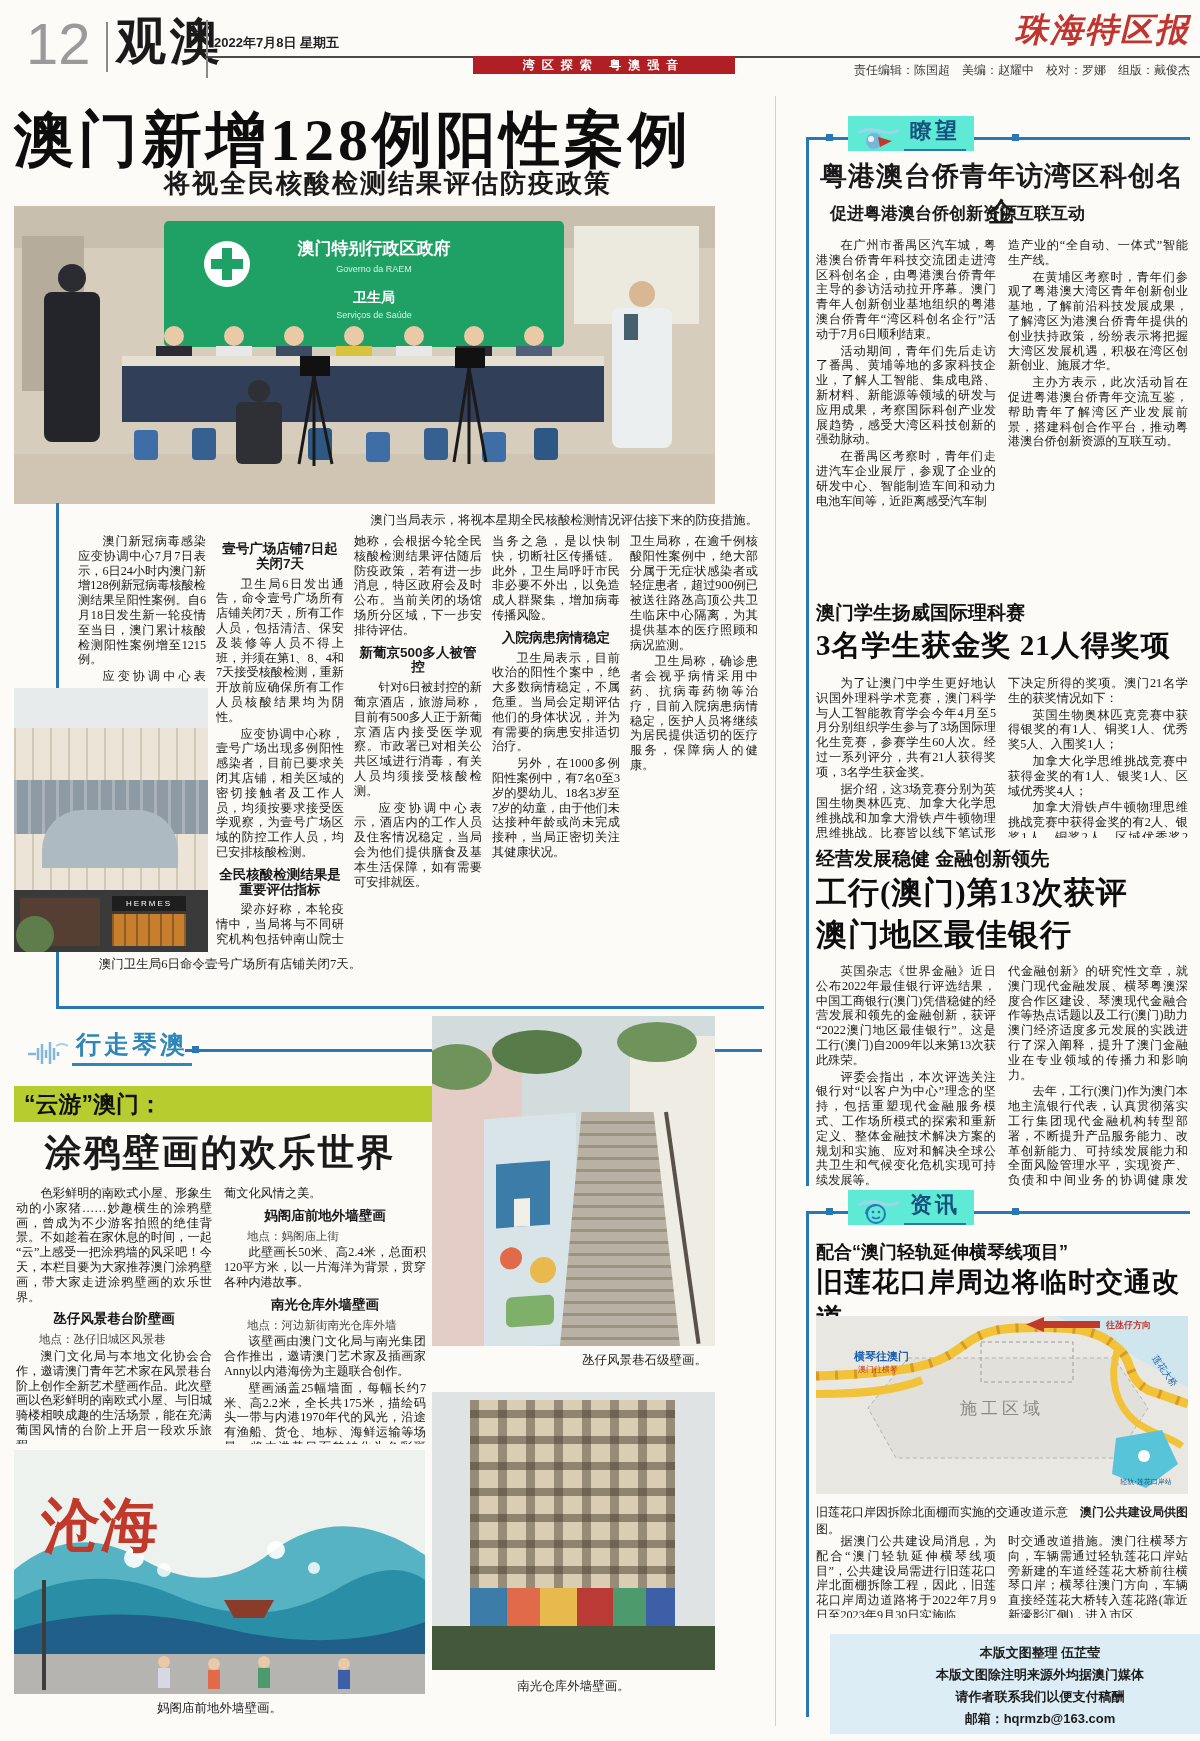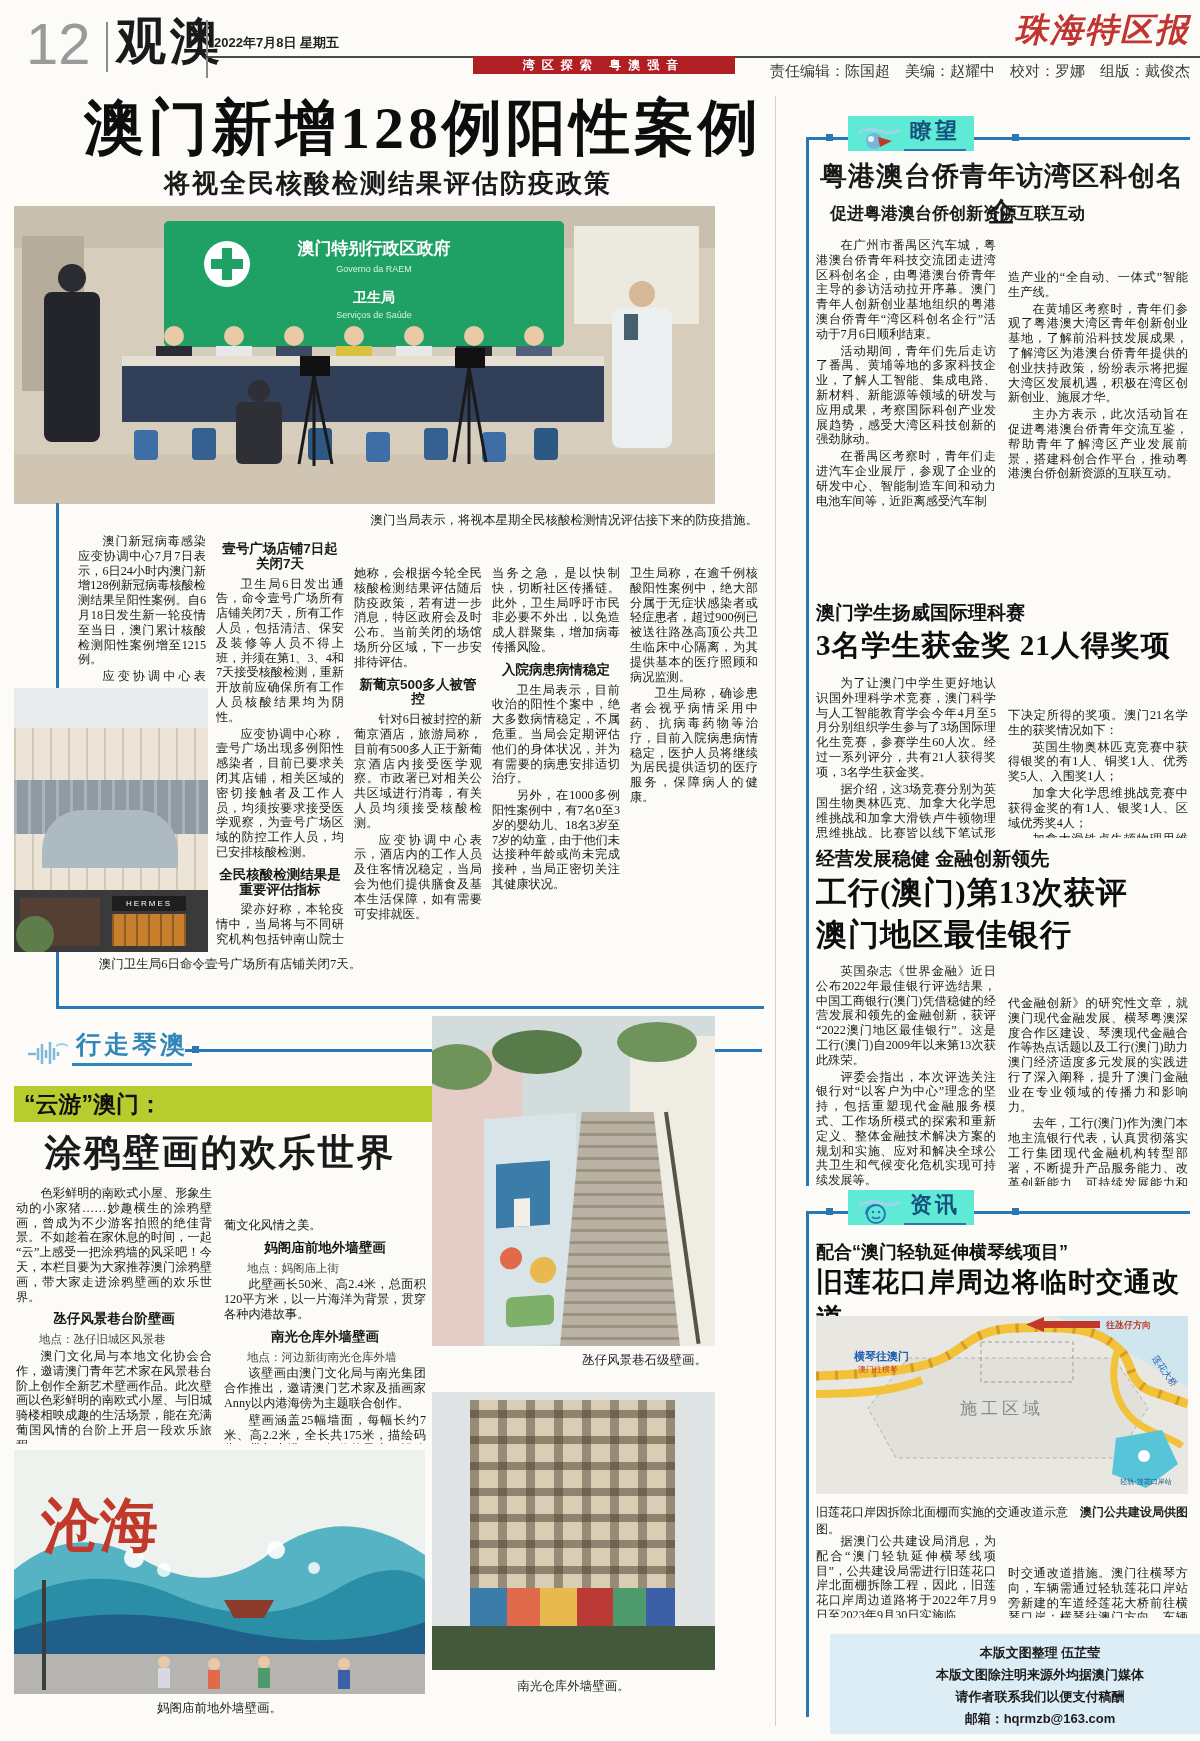--- a/index.html
+++ b/index.html
@@ -12,34 +12,34 @@
   .vrule{width:2px;background:#8a8a8a;}
   .secname{left:116px;top:8px;font-size:50px;font-weight:900;letter-spacing:4px;font-family:"Liberation Sans",sans-serif;}
   .hdate{left:214px;top:34px;font-size:13px;font-weight:bold;font-family:"Liberation Sans",sans-serif;color:#222;}
   .topline{left:205px;top:56px;width:995px;height:2px;background:#4a4a4a;}
   .masthead{left:455px;top:2px;width:300px;text-align:center;font-size:45px;font-weight:900;
             color:#b01f24;letter-spacing:12px;font-style:italic;}
   .mastbar{left:473px;top:56px;width:262px;height:18px;background:#b01f24;color:#fff;text-align:center;
            font-size:12px;font-weight:bold;letter-spacing:7px;line-height:18px;font-family:"Liberation Sans",sans-serif;}
   .papername{left:930px;top:8px;width:260px;text-align:right;font-size:33px;font-weight:900;color:#c0352f;
              font-style:italic;letter-spacing:2px;}
-  .credits{left:690px;top:62px;width:500px;text-align:right;font-size:15px;color:#3c3c3c;font-family:"Liberation Sans",sans-serif;}
-
-  
-  .h1{left:14px;top:88px;width:748px;text-align:right;font-size:60px;font-weight:900;letter-spacing:4px;color:#0d0d0d;}
+  .credits{left:690px;top:62px;width:500px;text-align:right;font-size:12px;color:#3c3c3c;font-family:"Liberation Sans",sans-serif;}
+
+  
+  .h1{left:14px;top:100px;width:748px;text-align:left;font-size:60px;font-weight:900;letter-spacing:4px;color:#0d0d0d;}
   .h1sub{left:14px;top:166px;width:748px;text-align:center;font-size:26px;font-weight:900;letter-spacing:2px;}
   .photoframe{overflow:hidden;}
   .cap{font-size:12.5px;color:#222;}
   .blue-v{width:3px;background:#2a77b6;}
   .blue-h{height:3px;background:#2a77b6;}
 
   .colblk{position:absolute;text-align:justify;font-size:12.2px;line-height:14.8px;overflow:hidden;color:#191919;}
   .colblk p{margin:0 0 2px;}
   .colblk p.p{text-indent:2em;}
-  .colblk p.pc{text-indent:0;margin-top:32px;}
+  .colblk p.pc{text-indent:0;}
   .colblk p.h{font-family:"Liberation Sans",sans-serif;font-weight:bold;text-align:center;text-indent:0;
               font-size:13.5px;margin:8px 0 5px;}
   .colblk p.loc{text-indent:2em;color:#3f3f3f;font-size:11.5px;}
 
   
   .grayrule{width:1px;background:#d2d0cb;}
   .badge{display:flex;align-items:flex-end;gap:4px;background:#5eead4;padding:0 8px;z-index:3;}
   .badgetext{font-size:22px;font-weight:900;color:#17527e;letter-spacing:3px;
              border-bottom:2px solid #2a77b6;padding:0 6px 3px;font-family:"Liberation Sans",sans-serif;}
   .sq{width:7px;height:7px;background:#2a77b6;z-index:4;}
@@ -150,21 +150,21 @@
 
   <div class="abs blue-v" style="left:56px;top:503px;height:505px;"></div>
   <div class="abs blue-h" style="left:56px;top:1006px;width:708px;"></div>
 
   <div class="colblk" style="left:78px;top:534px;width:128px;height:150px;">
       <p class="p">澳门新冠病毒感染应变协调中心7月7日表示，6日24小时内澳门新增128例新冠病毒核酸检测结果呈阳性案例。自6月18日发生新一轮疫情至当日，澳门累计核酸检测阳性案例增至1215例。</p>
       <p class="p">应变协调中心表示，当前疫情仍呈上升趋势。卫生局传染病防控处处长梁亦好称，当局与多个研究机构保持沟通，将视全民核酸检测结果评估随后防疫政策，是否采取更严格防疫措施也有待评估。</p>
     </div>
   <div class="colblk" style="left:216px;top:534px;width:128px;height:412px;">
       <p class="h">壹号广场店铺7日起关闭7天</p>
-      <p class="p">卫生局6日发出通告，命令壹号广场所有店铺关闭7天，所有工作人员，包括清洁、保安及装修等人员不得上班，并须在第1、3、4和7天接受核酸检测，重新开放前应确保所有工作人员核酸结果均为阴性。</p>
+      <p class="p">卫生局6日发出通告，命令壹号广场所有店铺关闭7天，所有工作人员，包括清洁、保安及装修等人员不得上班，并须在第1、8、4和7天接受核酸检测，重新开放前应确保所有工作人员核酸结果均为阴性。</p>
       <p class="p">应变协调中心称，壹号广场出现多例阳性感染者，目前已要求关闭其店铺，相关区域的密切接触者及工作人员，均须按要求接受医学观察，为壹号广场区域的防控工作人员，均已安排核酸检测。</p>
       <p class="h">全民核酸检测结果是重要评估指标</p>
       <p class="p">梁亦好称，本轮疫情中，当局将与不同研究机构包括钟南山院士团队保持沟通，共同分析澳门疫情情况和防控措施效果。</p>
     </div>
   <div class="colblk" style="left:354px;top:534px;width:128px;height:412px;">
       <p class="pc">她称，会根据今轮全民核酸检测结果评估随后防疫政策，若有进一步消息，特区政府会及时公布。当前关闭的场馆场所分区域，下一步安排待评估。</p>
       <p class="h">新葡京500多人被管控</p>
       <p class="p">针对6日被封控的新葡京酒店，旅游局称，目前有500多人正于新葡京酒店内接受医学观察。市政署已对相关公共区域进行消毒，有关人员均须接受核酸检测。</p>
       <p class="p">应变协调中心表示，酒店内的工作人员及住客情况稳定，当局会为他们提供膳食及基本生活保障，如有需要可安排就医。</p>
     </div>

